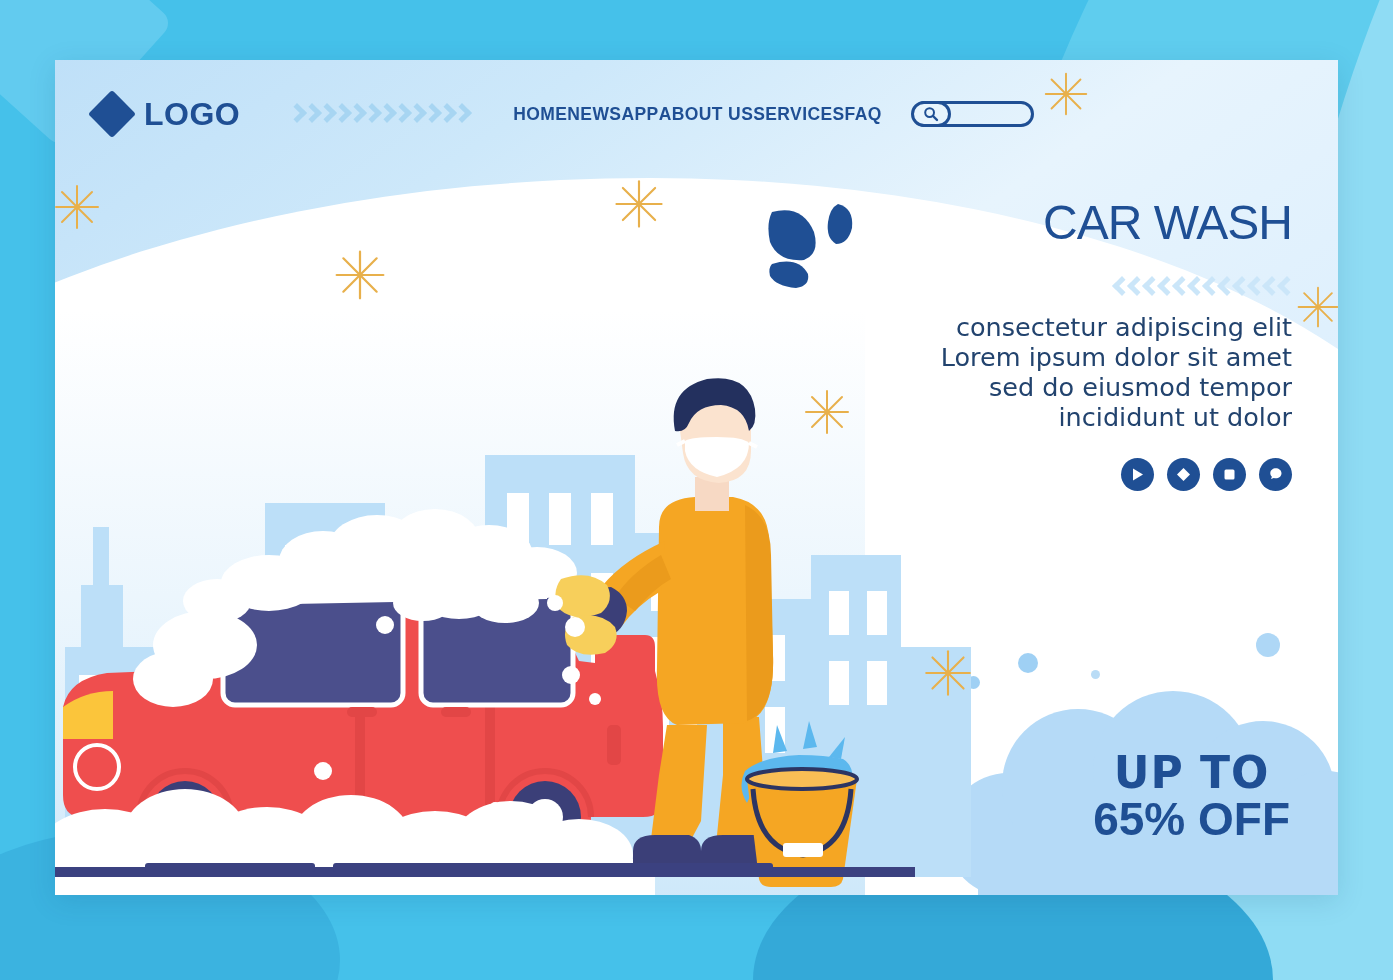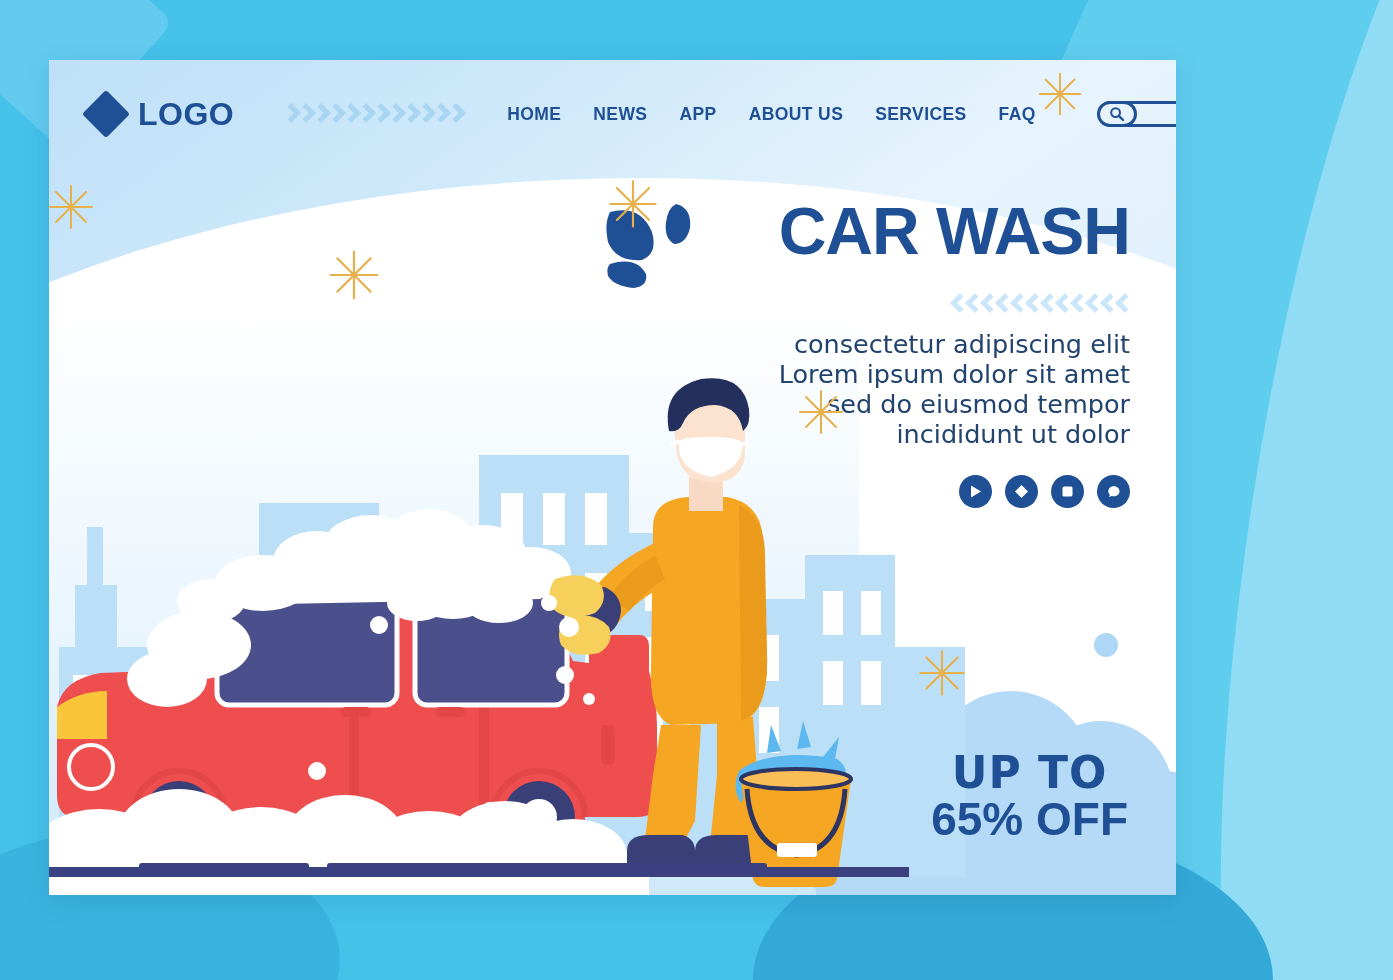--- a/index.html
+++ b/index.html
@@ -36,22 +36,22 @@
     position:absolute; left:-90px; bottom:-110px;
     width:430px; height:260px; background:#3bb3e0; border-radius:50%;
   }
   .bg-blob-br{
     position:absolute; right:120px; bottom:-150px;
     width:520px; height:300px; background:#34a9d8; border-radius:50%;
   }
 
   
   .card{
-    position:absolute; left:49px; top:60px;
-    width:1127px; height:835px;
+    position:absolute; left:55px; top:60px;
+    width:1283px; height:835px;
     background:linear-gradient(145deg,#bfe0f8 0%,#cde8fa 22%,#e7f4fd 46%,#ddeffd 72%,#cfe8fb 100%);
     overflow:hidden;
     box-shadow:0 6px 26px rgba(18,60,110,.13);
   }
   
   .card-swoosh{
     position:absolute; left:-320px; top:118px;
     width:1760px; height:1360px;
     background:#ffffff;
     border-radius:52% 48% 0 0 / 32% 30% 0 0;
@@ -79,41 +79,41 @@
 
   .chev-row{ display:flex; align-items:center; margin-left:48px; gap:1px; }
   .chev{ width:14px; height:22px; position:relative; }
   .chev::before{
     content:""; position:absolute; left:2px; top:3px;
     width:9px; height:9px; border-top:5px solid #a7d5f2; border-right:5px solid #a7d5f2;
     transform:rotate(45deg);
   }
   .chev.l::before{ transform:rotate(-135deg); border-color:#cbe6f9; }
 
-  .nav{ display:flex; align-items:center; gap:32px; margin-left:46px;justify-content:center; }
+  .nav{ display:flex; align-items:center; margin-left:46px;justify-content:center; }
   .nav a{
     color:#1f4f94; font-size:17.5px; font-weight:bold; letter-spacing:.4px;
     text-decoration:none; white-space:nowrap;
   }
   .searchbox{
     margin-left:30px; width:122px; height:26px; border:3px solid #1f4f94;
     border-radius:14px; display:flex; align-items:center; position:relative; background:transparent;
   }
   .searchbox .lens{
     position:absolute; left:-4px; top:-3px; width:40px; height:26px;
     border:3px solid #1f4f94; border-radius:14px; background:#e7f4fd;
     display:flex; align-items:center; justify-content:center;
   }
   .lens svg{ display:block; }
 
   
   .hero{ position:absolute; right:46px; top:140px; z-index:30; text-align:right; width:520px; }
   .droplets{ position:absolute; left:-10px; top:-2px; width:110px; height:95px; }
   .title1{
-    font-size:66px; font-weight:bold; color:#1f4f94; letter-spacing:-1px;
+    font-size:48px; font-weight:normal; color:#1f4f94; letter-spacing:-1px;
     line-height:.95; margin-bottom:18px;
   }
   .title2{
     font-size:78px; font-weight:300; color:#1f4f94; letter-spacing:1px;
     line-height:.95; font-family:"DejaVu Sans", sans-serif; font-weight:100;
   }
   .chev-left-row{ display:flex; justify-content:flex-end; gap:1px; margin-top:30px; margin-bottom:14px; }
   .body-text{
     font-size:25.5px; color:#22436e; line-height:1.18; font-weight:400;
     font-family:"DejaVu Sans", sans-serif;

